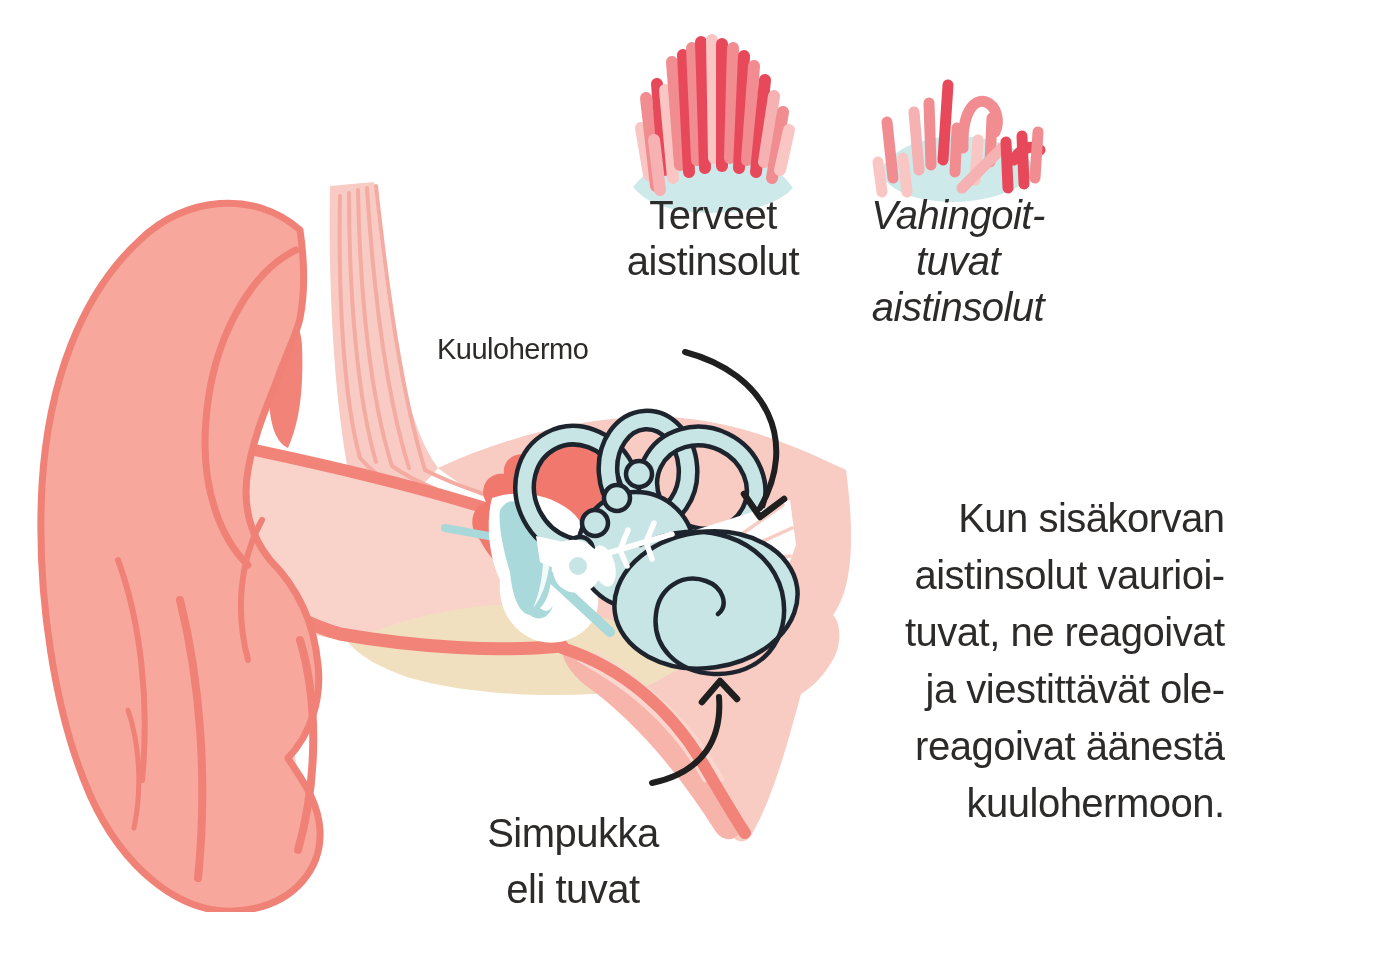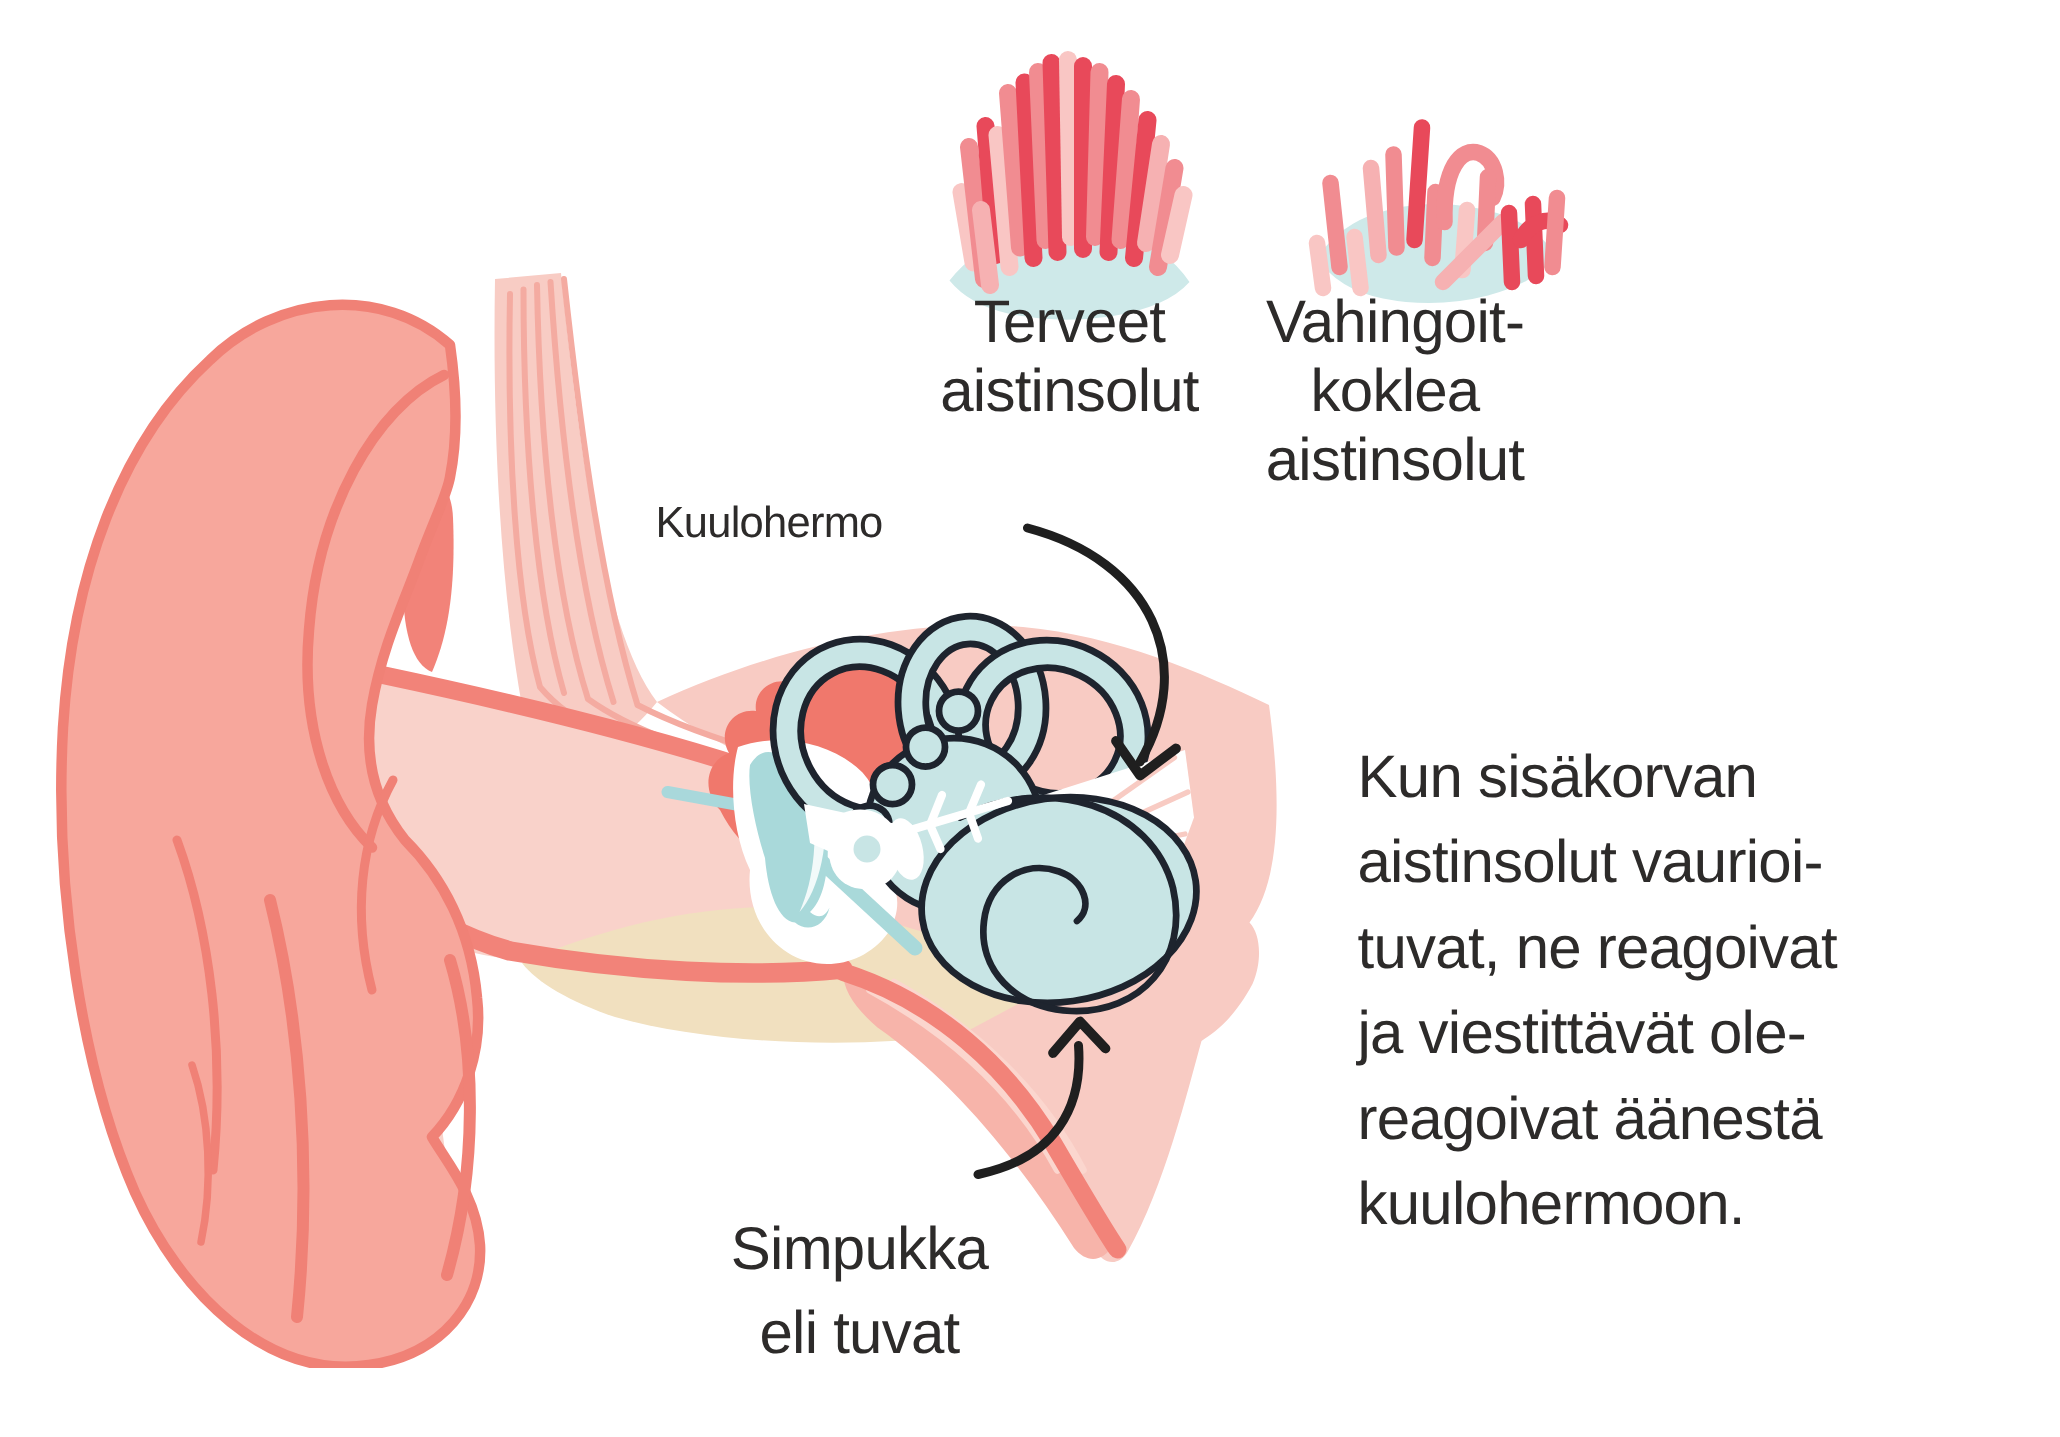--- a/index.html
+++ b/index.html
@@ -9,23 +9,23 @@
     background:#ffffff;
     overflow:hidden;
     font-family:"Liberation Sans", sans-serif;
     color:#2d2b2a;
   }
   .stage svg{position:absolute;left:0;top:0;}
   .lbl{position:absolute;text-align:center;font-size:40px;line-height:46px;letter-spacing:-0.5px;}
   .lbl span{display:block;}
   .lbl-kuulohermo{position:absolute;left:437px;top:333px;font-size:29px;letter-spacing:-0.5px;}
   .lbl-healthy{left:563px;top:192px;width:300px;}
-  .lbl-damaged{left:780px;top:192px;width:300px;}
+  .lbl-damaged{left:808px;top:192px;width:300px;font-style:italic;}
   .lbl-cochlea{left:423px;top:760px;width:300px;line-height:56px;margin-top:45px;}
-  .para{position:absolute;left:905px;top:490px;font-size:40px;line-height:57px;letter-spacing:-0.5px;}
+  .para{position:absolute;left:905px;top:490px;font-size:40px;line-height:57px;letter-spacing:-0.5px;text-align:right;}
   .para span{display:block;}
 </style>
 </head>
 <body>
 
 <div class="stage">
 
 <svg width="1373" height="958" viewBox="0 0 1373 958">
 
   <g>
@@ -252,21 +252,21 @@
   </g>
 </svg>
 
   <div class="lbl lbl-healthy">
     <span>Terveet</span>
     <span>aistinsolut</span>
   </div>
 
   <div class="lbl lbl-damaged">
     <span>Vahingoit-</span>
-    <span>koklea</span>
+    <span>tuvat</span>
     <span>aistinsolut</span>
   </div>
 
   <div class="lbl-kuulohermo">Kuulohermo</div>
 
   <div class="lbl lbl-cochlea">
     <span>Simpukka</span>
     <span>eli tuvat</span>
   </div>
 

